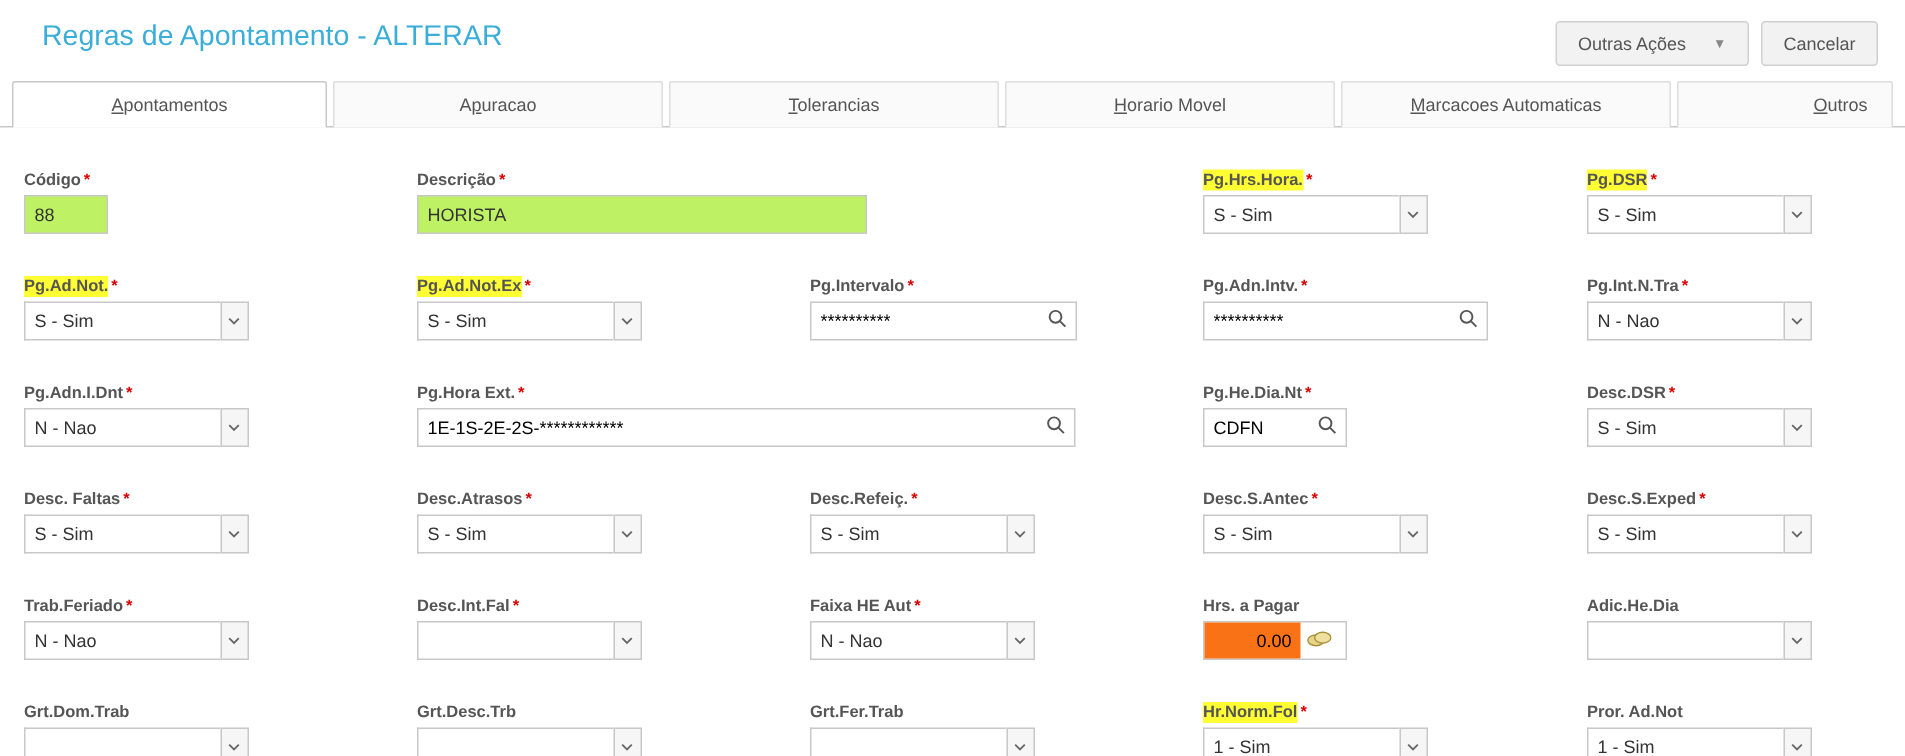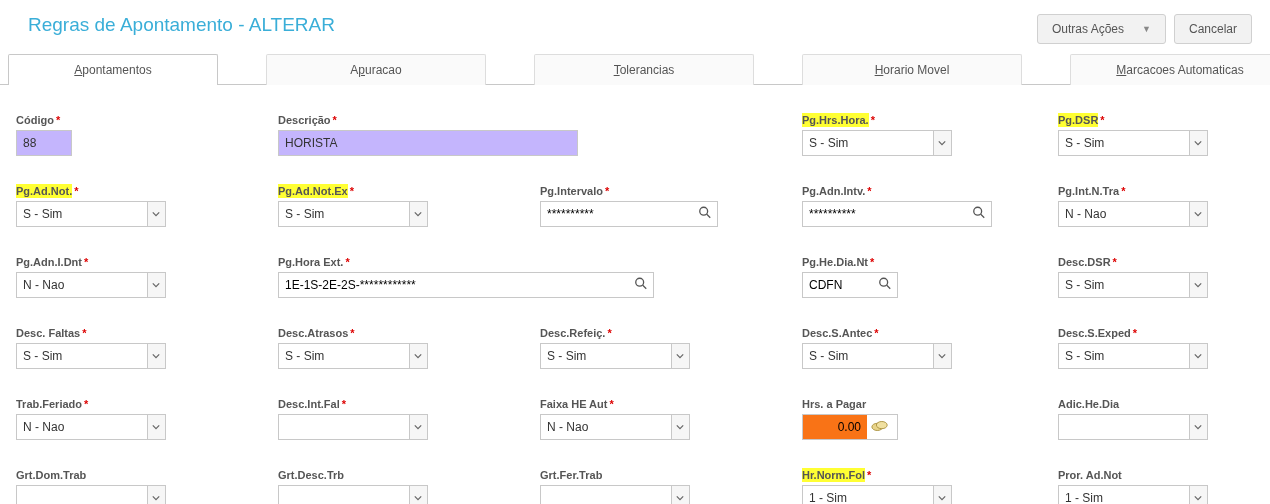--- a/index.html
+++ b/index.html
@@ -10,30 +10,30 @@
   .header-actions { display: flex; gap: 8px; }
   .btn { background: #f2f2f2; border: 1px solid #d0d0d0; border-radius: 3px; padding: 7px 14px; font-size: 12px; color: #555; cursor: pointer; display: flex; align-items: center; gap: 18px; }
   .btn .caret { font-size: 9px; color: #888; }
   .tabs { display: flex; padding: 0 8px; border-bottom: 1px solid #c8c8c8; gap: 4px; }
   .tab { padding: 8px 0; border: 1px solid #c8c8c8; border-bottom: none; background: #fff; text-align: center; cursor: pointer; color: #555; margin-bottom: -1px; border-radius: 2px 2px 0 0; }
   .tab.inactive { background: #fafafa; border-top: 1px solid #ddd; border-left:1px solid #ddd; border-right:1px solid #ddd; }
   .tab.active { background: #fff; position: relative; }
   .tab.active::after { content:''; position:absolute; left:0; right:0; bottom:-1px; height:1px; background:#fff; }
   .tab u { text-decoration: underline; }
   .t1 { flex: 0 0 210px; }
-  .t2,.t3,.t4,.t5 { flex: 0 0 220px; margin-left: 44px; }
+  .t2,.t3,.t4,.t5 { flex: 0 0 220px; }
   .t6 { flex: 1; min-width: 80px; text-align: right; padding-right: 16px; }
   .form-area { padding: 10px 16px; }
   .row { display: flex; gap: 0; margin-bottom: 10px; }
   .field { display: flex; flex-direction: column; gap: 4px; }
   .label { font-size: 11px; color: #555; font-weight: bold; margin-top: 19px; }
   .required::after { content: '*'; color: #d00; margin-left: 2px; font-weight: bold; }
   .hl { background: #ffff33; padding: 1px 0; }
   .control { display: flex; }
-  .text-input { border: 1px solid #c8c8c8; padding: 5px 6px; font-size: 12px; color: #333; background: #c4b5fd; height: 26px; }
+  .text-input { border: 1px solid #c8c8c8; padding: 5px 6px; font-size: 12px; color: #333; background: #bef264; height: 26px; }
   .select-wrap { display: flex; }
   .select-input { border: 1px solid #c8c8c8; border-right: none; padding: 5px 6px; font-size: 12px; color: #333; background:#fff; height:26px; }
   .select-btn { width: 22px; border: 1px solid #c8c8c8; background: #f6f6f6; display:flex; align-items:center; justify-content:center; cursor:pointer; height:26px; }
   .select-btn svg { width: 8px; height: 8px; }
   .lookup-wrap { display:flex; position: relative; }
   .lookup-input { border:1px solid #c8c8c8; padding:5px 26px 5px 6px; font-size:12px; height:26px; background:#fff; }
   .lookup-icon { position:absolute; right:6px; top:50%; transform:translateY(-50%); cursor:pointer; }
   .num-wrap { display:flex; border:1px solid #c8c8c8; height:26px; align-items:center; }
   .num-input { border:none; padding:5px 6px; font-size:12px; text-align:right; height:24px; background:#f97316; outline:none; }
   .coin-icon { margin: 0 4px; }
@@ -177,21 +177,21 @@
         <input class="select-input" value="N - Nao" style="">
         <div class="select-btn">
               <svg viewBox="0 0 10 10">
                 <path d="M1 3 L5 7 L9 3" fill="none" stroke="#666" stroke-width="1.5"></path>
               </svg>
             </div>
       </div>
     </div>
     <div class="field" style="flex:0 0 524px;">
       <span class="label required">Pg.Hora Ext.</span>
-      <div class="lookup-wrap" style="width:376px;align-items:flex-end;">
+      <div class="lookup-wrap" style="width:439px;align-items:flex-end;">
         <input class="lookup-input" value="1E-1S-2E-2S-************" style="">
         <span class="lookup-icon"><svg width="14" height="14" viewBox="0 0 16 16">
                 <circle cx="6.5" cy="6.5" r="4.5" fill="none" stroke="#555" stroke-width="1.5"></circle>
                 <line x1="10" y1="10" x2="14" y2="14" stroke="#555" stroke-width="1.5"></line>
               </svg></span>
       </div>
     </div>
     <div class="field c-d">
       <span class="label required">Pg.He.Dia.Nt</span>
       <div class="lookup-wrap" style="width:96px;">

